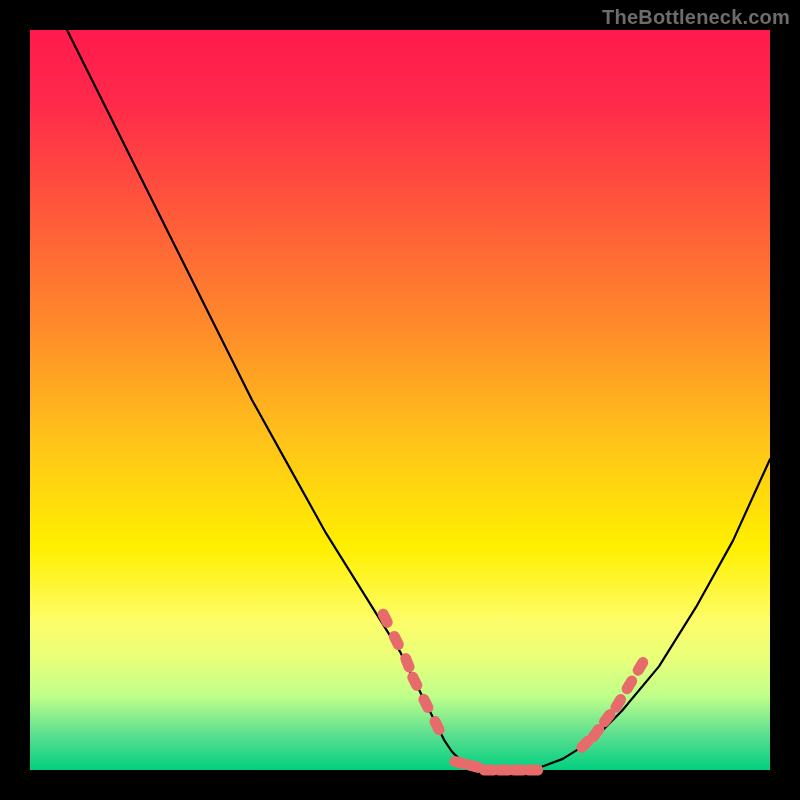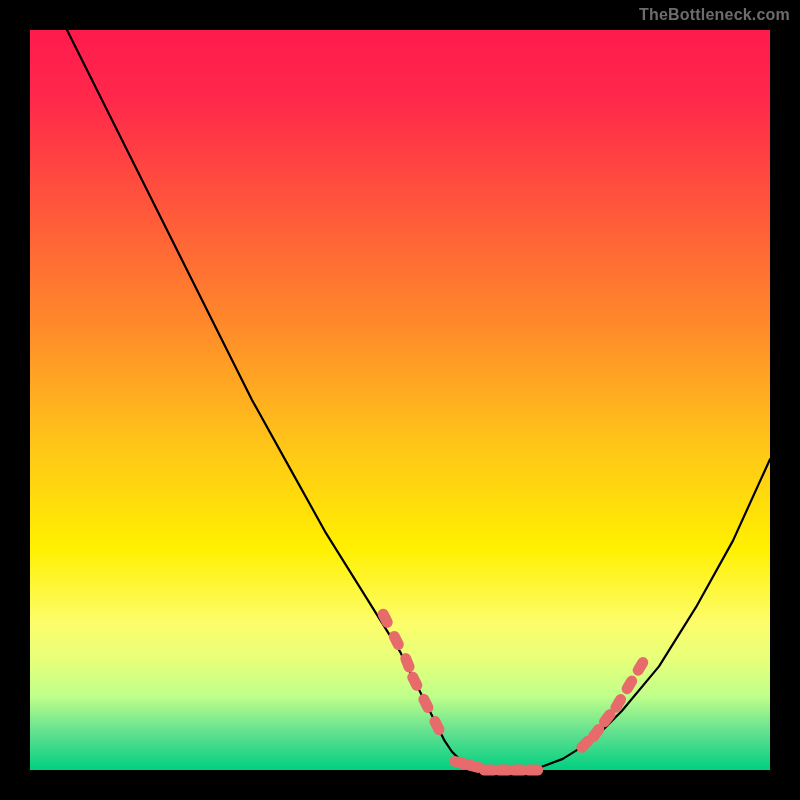--- a/index.html
+++ b/index.html
@@ -27,21 +27,21 @@
       #e8ff7a 85%,
       #c0ff8a 90%,
       #60e090 95%,
       #00d080 100%);
   }
   .watermark {
     position: absolute;
     top: 6px;
     right: 10px;
     font-family: Arial, Helvetica, sans-serif;
-    font-size: 16px;
+    font-size: 20px;
     font-weight: 600;
     color: #6c6c6c;
     letter-spacing: 0.2px;
     user-select: none;
   }
   svg.curve {
     position: absolute;
     left: 30px;
     top: 30px;
     width: 740px;

